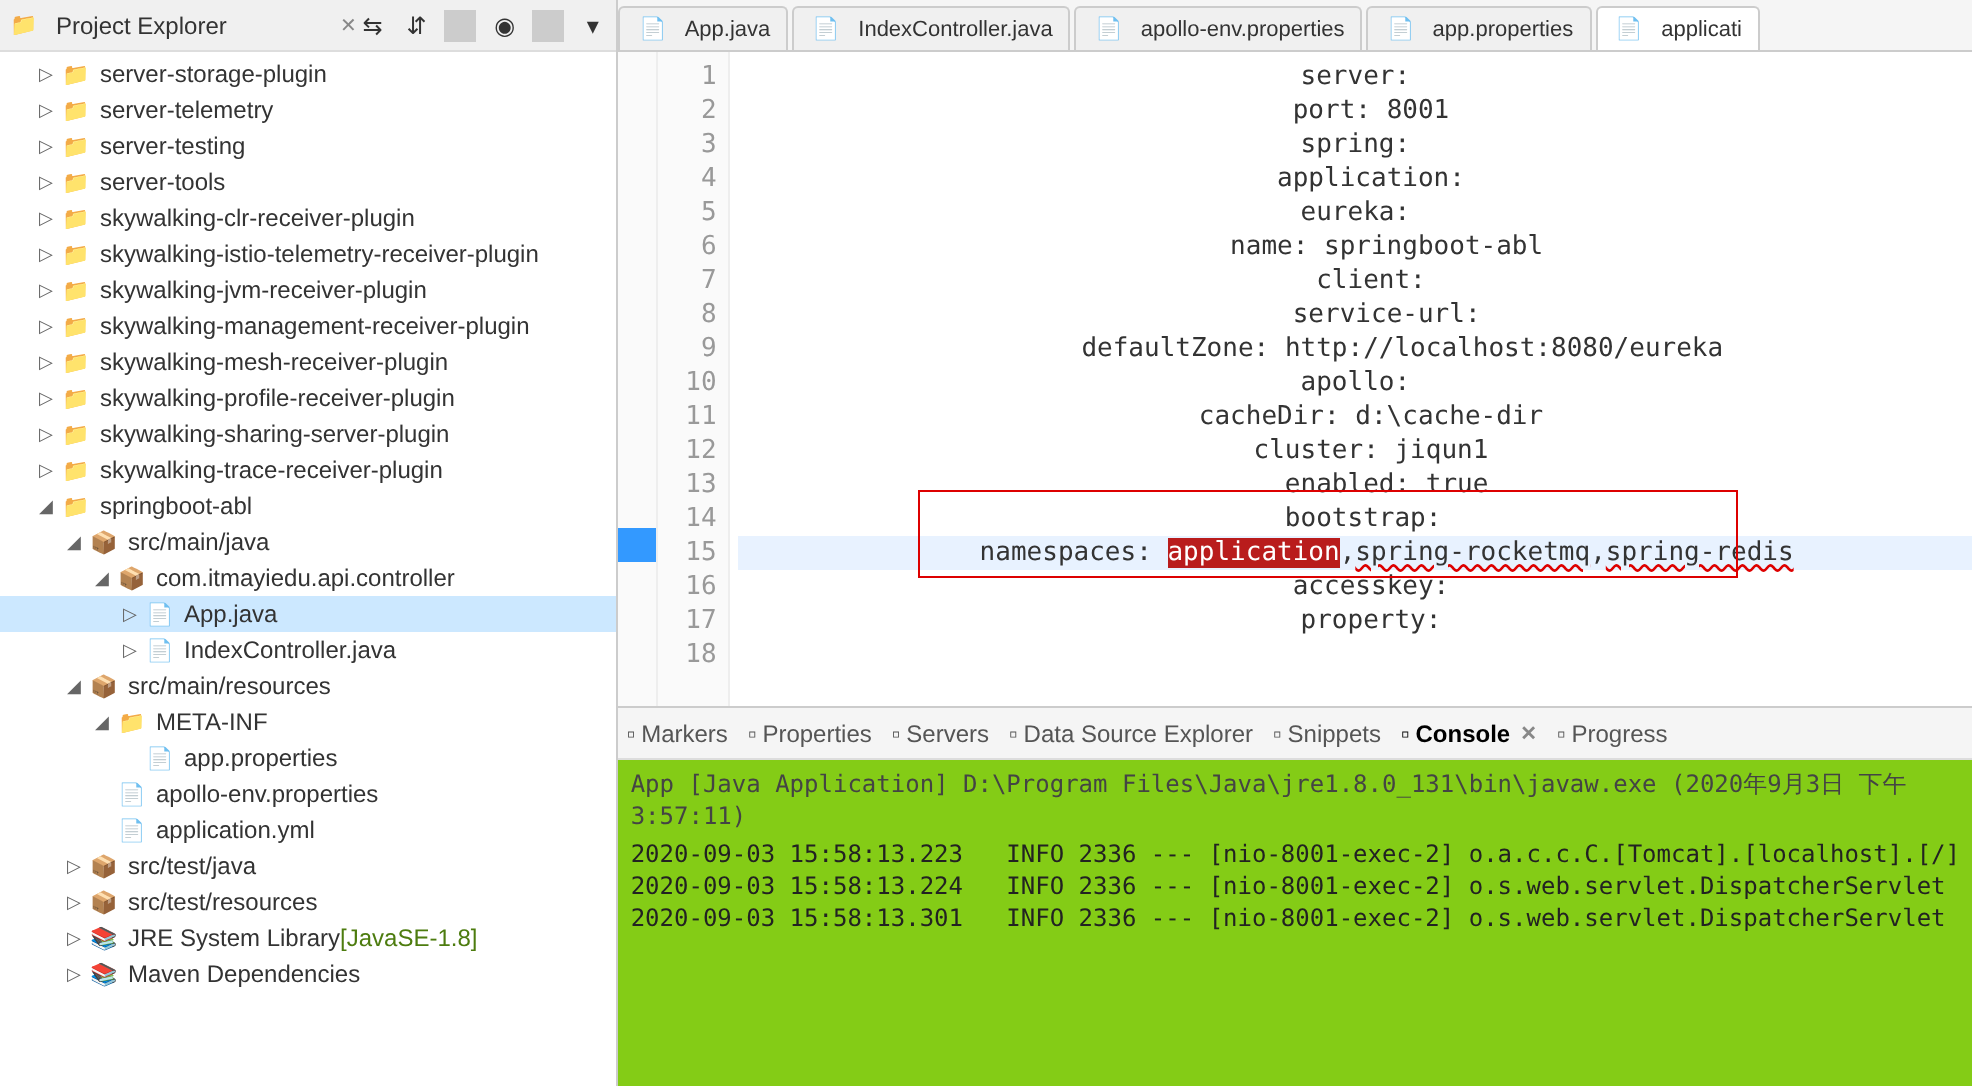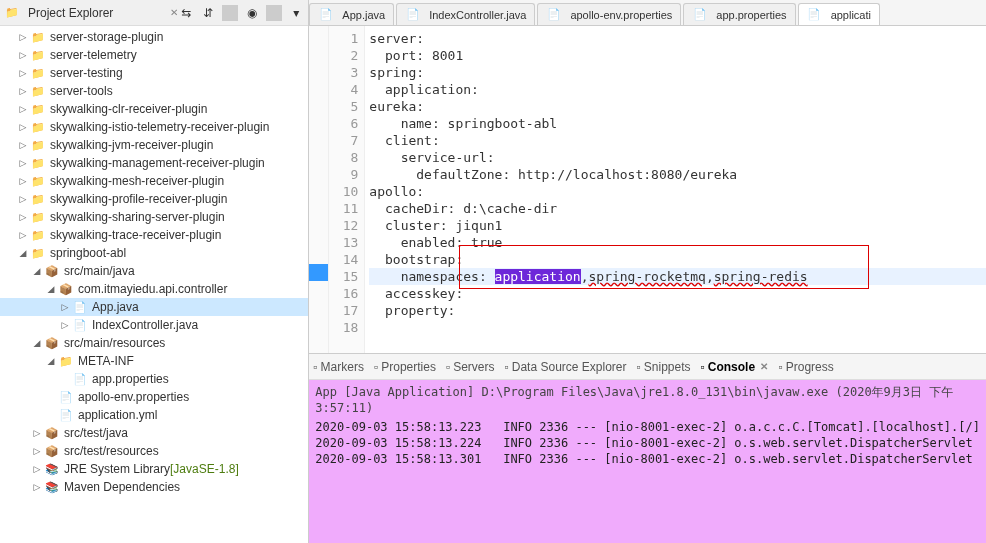--- a/index.html
+++ b/index.html
@@ -24,31 +24,31 @@
 .label-decor { color: #4d7c0f; }
 .right-panel { flex: 1; display: flex; flex-direction: column; }
 .editor-tabs { height: 26px; display: flex; align-items: flex-end; border-bottom: 1px solid #ccc; background: #f5f5f5; overflow: hidden; }
 .editor-tab { height: 22px; padding: 0 8px; display: flex; align-items: center; gap: 4px; border: 1px solid #ccc; border-bottom: none; margin-right: 2px; background: #f0f0f0; cursor: pointer; border-radius: 3px 3px 0 0; font-size: 11px; white-space: nowrap; }
 .editor-tab.active { background: #fff; }
 .editor { flex: 1; display: flex; font-family: Consolas, monospace; font-size: 13px; overflow: hidden; background: #fff; }
 .gutter { width: 36px; background: #fafafa; text-align: right; padding: 4px 6px 0 0; color: #999; border-right: 1px solid #eee; }
 .gutter div { height: 17px; line-height: 17px; }
 .marker-col { width: 20px; background: #fafafa; border-right: 1px solid #eee; }
 .marker { height: 17px; }
-.code { flex: 1; padding: 4px 0 0 4px; color: #333; }
+.code { flex: 1; padding: 4px 0 0 4px; color: #333; text-align: center; }
 .code-line { height: 17px; line-height: 17px; white-space: pre; }
 .code-line.hl { background: #e8f2ff; }
-.sel { background: #6d28d9; color: #fff; }
+.sel { background: #b91c1c; color: #fff; }
 .err { text-decoration: underline wavy #d00; }
 .redbox { position: absolute; border: 1px solid #d00; pointer-events: none; }
 .bottom-pane { height: 190px; border-top: 1px solid #ccc; display: flex; flex-direction: column; }
 .bp-tabs { height: 26px; display: flex; align-items: center; padding: 0 4px; background: #f5f5f5; border-bottom: 1px solid #ddd; gap: 10px; font-size: 12px; }
 .bp-tab { display: flex; align-items: center; gap: 3px; color: #555; cursor: pointer; }
 .bp-tab.active { font-weight: bold; color: #000; }
-.console { flex: 1; font-family: Consolas, monospace; font-size: 12px; padding: 4px 6px; overflow: auto; background: #f0abfc; color: #222; }
+.console { flex: 1; font-family: Consolas, monospace; font-size: 12px; padding: 4px 6px; overflow: auto; background: #84cc16; color: #222; }
 .console-title { color: #444; margin-bottom: 4px; }
 .console-line { white-space: pre; height: 16px; line-height: 16px; }
 .editor-wrap { position: relative; flex: 1; display: flex; flex-direction: column; }
 </style>
 </head>
 <body>
 
 <div class="left-panel">
   <div class="pe-header">
     <span class="icon icon-folder">📁</span>

